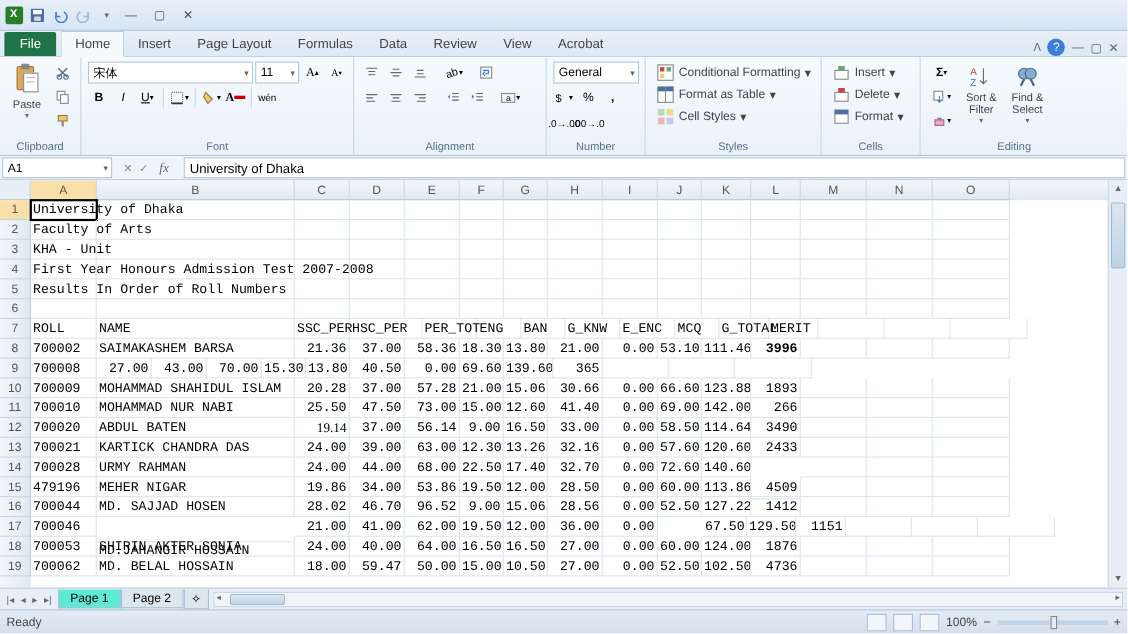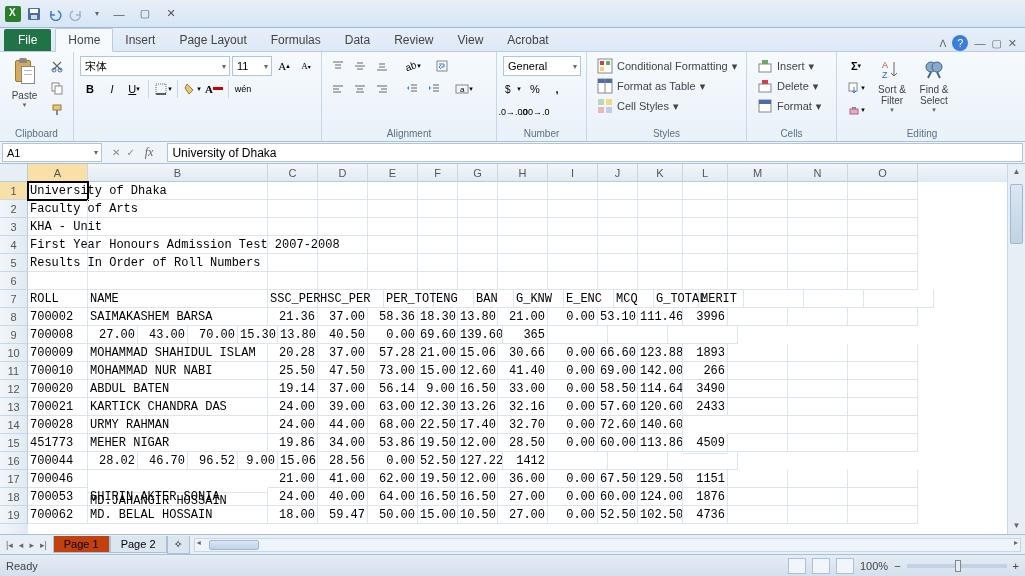--- a/index.html
+++ b/index.html
@@ -70,21 +70,21 @@
 .cell.num { text-align: right; }
 .cell.selected { outline: 2px solid #000; outline-offset: -1px; background: #fff; }
 .vscroll { position: absolute; right: 0; top: 0; width: 18px; bottom: 0; background: #e8eef5; border-left: 1px solid #c6d8e8; }
 .vscroll .thumb { position: absolute; left: 2px; right: 2px; top: 20px; height: 60px; background: linear-gradient(#dbe7f2,#c0d2e3); border: 1px solid #9fb8d6; border-radius: 2px; }
 .vscroll .arr { position: absolute; left: 0; right: 0; height: 16px; text-align: center; font-size: 8px; color: #666; line-height: 16px; }
 
 
 .sheet-strip { height: 20px; display: flex; background: #e8eef5; border-top: 1px solid #a8c0d8; align-items: center; }
 .tab-nav { display: flex; padding: 0 4px; gap: 2px; }
 .tab-nav span { font-size: 9px; color: #666; cursor: pointer; padding: 0 2px; }
-.sheet-tab { padding: 2px 10px; font-size: 11px; background: #c2410c; border: 1px solid #a8c0d8; border-top: none; cursor: pointer; }
+.sheet-tab { padding: 2px 10px; font-size: 11px; background: #5eead4; border: 1px solid #a8c0d8; border-top: none; cursor: pointer; }
 .sheet-tab.inactive { background: #dce6ef; }
 .hscroll-strip { flex: 1; margin: 0 4px; height: 14px; background: #eef4fa; border: 1px solid #c6d8e8; position: relative; }
 .hscroll-strip .thumb { position: absolute; left: 14px; top: 1px; bottom: 1px; width: 50px; background: linear-gradient(#dbe7f2,#c0d2e3); border: 1px solid #9fb8d6; border-radius: 2px; }
 
 .statusbar { height: 22px; background: linear-gradient(#e4ecf5,#d4e0ed); display: flex; align-items: center; padding: 0 6px; font-size: 11px; color: #444; border-top: 1px solid #a8c0d8; }
 .status-right { margin-left: auto; display: flex; align-items: center; gap: 6px; }
 .view-btn { width: 18px; height: 16px; border: 1px solid #a8c0d8; background: #f2f6fa; cursor: pointer; }
 .zoom-slider { width: 100px; height: 4px; background: #c0d2e3; position: relative; }
 .zoom-slider .knob { position: absolute; left: 48px; top: -4px; width: 6px; height: 12px; background: #e4ecf5; border: 1px solid #888; }
 
@@ -224,20 +224,21 @@
         <div class="small-btn">
             <span style="font-family:serif;font-weight:bold">A</span>
             <div style="width:12px;height:3px;background:#c00;margin-top:-2px"></div>
           </div>
         <div style="width:1px;height:18px;background:#c6d8e8;margin:0 2px"></div>
         <div class="small-btn">
             <span style="font-size:9px">wén</span>
           </div>
       </div>
     </div>
+    <div class="group-label">Font</div>
   </div>
 
   <div class="group" style="width:175px">
     <div class="group-body vstack" style="gap:3px">
       <div class="hstack">
         <div class="small-btn">
             <svg width="14" height="14">
               <line x1="2" y1="3" x2="12" y2="3" stroke="#666"></line>
               <line x1="4" y1="6" x2="10" y2="6" stroke="#666"></line>
               <line x1="4" y1="9" x2="10" y2="9" stroke="#666"></line>
@@ -616,21 +617,21 @@
         <div class="cell" style="width: 180px; overflow: visible;">SAIMAKASHEM BARSA</div>
         <div class="cell num" style="width: 50px;">21.36</div>
         <div class="cell num" style="width: 50px;">37.00</div>
         <div class="cell num" style="width: 50px;">58.36</div>
         <div class="cell num" style="width: 40px;">18.30</div>
         <div class="cell num" style="width: 40px;">13.80</div>
         <div class="cell num" style="width: 50px;">21.00</div>
         <div class="cell num" style="width: 50px;">0.00</div>
         <div class="cell num" style="width: 40px;">53.10</div>
         <div class="cell num" style="width: 45px;">111.46</div>
-        <div class="cell num" style="width: 45px;">3996</div>
+        <div class="cell num" style="width: 45px; font-weight: bold;">3996</div>
         <div class="cell" style="width: 60px;"></div>
         <div class="cell" style="width: 60px;"></div>
         <div class="cell" style="width: 70px;"></div>
       </div>
       <div class="row">
         <div class="cell" style="width: 60px;">700008</div>
         <div class="cell num" style="width: 50px;">27.00</div>
         <div class="cell num" style="width: 50px;">43.00</div>
         <div class="cell num" style="width: 50px;">70.00</div>
         <div class="cell num" style="width: 40px;">15.30</div>
@@ -674,21 +675,21 @@
         <div class="cell num" style="width: 40px;">69.00</div>
         <div class="cell num" style="width: 45px;">142.00</div>
         <div class="cell num" style="width: 45px;">266</div>
         <div class="cell" style="width: 60px;"></div>
         <div class="cell" style="width: 60px;"></div>
         <div class="cell" style="width: 70px;"></div>
       </div>
       <div class="row">
         <div class="cell" style="width: 60px;">700020</div>
         <div class="cell" style="width: 180px; overflow: visible;">ABDUL BATEN</div>
-        <div class="cell num" style="width: 50px;">19.14</div>
+        <div class="cell num" style="width: 50px; font-family: Liberation Serif, serif;">19.14</div>
         <div class="cell num" style="width: 50px;">37.00</div>
         <div class="cell num" style="width: 50px;">56.14</div>
         <div class="cell num" style="width: 40px;">9.00</div>
         <div class="cell num" style="width: 40px;">16.50</div>
         <div class="cell num" style="width: 50px;">33.00</div>
         <div class="cell num" style="width: 50px;">0.00</div>
         <div class="cell num" style="width: 40px;">58.50</div>
         <div class="cell num" style="width: 45px;">114.64</div>
         <div class="cell num" style="width: 45px;">3490</div>
         <div class="cell" style="width: 60px;"></div>
@@ -723,38 +724,39 @@
         <div class="cell num" style="width: 50px;">32.70</div>
         <div class="cell num" style="width: 50px;">0.00</div>
         <div class="cell num" style="width: 40px;">72.60</div>
         <div class="cell num" style="width: 45px;">140.60</div>
         <div class="cell num" style="width: 45px; margin-top: 37px;">321</div>
         <div class="cell" style="width: 60px;"></div>
         <div class="cell" style="width: 60px;"></div>
         <div class="cell" style="width: 70px;"></div>
       </div>
       <div class="row">
-        <div class="cell" style="width: 60px;">451773</div>
+        <div class="cell" style="width: 60px;">479196</div>
         <div class="cell" style="width: 180px; overflow: visible;">MEHER NIGAR</div>
         <div class="cell num" style="width: 50px;">19.86</div>
         <div class="cell num" style="width: 50px;">34.00</div>
         <div class="cell num" style="width: 50px;">53.86</div>
         <div class="cell num" style="width: 40px;">19.50</div>
         <div class="cell num" style="width: 40px;">12.00</div>
         <div class="cell num" style="width: 50px;">28.50</div>
         <div class="cell num" style="width: 50px;">0.00</div>
         <div class="cell num" style="width: 40px;">60.00</div>
         <div class="cell num" style="width: 45px;">113.86</div>
         <div class="cell num" style="width: 45px;">4509</div>
         <div class="cell" style="width: 60px;"></div>
         <div class="cell" style="width: 60px;"></div>
         <div class="cell" style="width: 70px;"></div>
       </div>
       <div class="row">
         <div class="cell" style="width: 60px;">700044</div>
+        <div class="cell" style="width: 180px; overflow: visible;">MD. SAJJAD HOSEN</div>
         <div class="cell num" style="width: 50px;">28.02</div>
         <div class="cell num" style="width: 50px;">46.70</div>
         <div class="cell num" style="width: 50px;">96.52</div>
         <div class="cell num" style="width: 40px;">9.00</div>
         <div class="cell num" style="width: 40px;">15.06</div>
         <div class="cell num" style="width: 50px;">28.56</div>
         <div class="cell num" style="width: 50px;">0.00</div>
         <div class="cell num" style="width: 40px;">52.50</div>
         <div class="cell num" style="width: 45px;">127.22</div>
         <div class="cell num" style="width: 45px;">1412</div>
@@ -765,21 +767,21 @@
       <div class="row">
         <div class="cell" style="width: 60px;">700046</div>
         <div class="cell" style="width: 180px; overflow: visible; margin-top: 22px;">MD.JAHANGIR HOSSAIN</div>
         <div class="cell num" style="width: 50px;">21.00</div>
         <div class="cell num" style="width: 50px;">41.00</div>
         <div class="cell num" style="width: 50px;">62.00</div>
         <div class="cell num" style="width: 40px;">19.50</div>
         <div class="cell num" style="width: 40px;">12.00</div>
         <div class="cell num" style="width: 50px;">36.00</div>
         <div class="cell num" style="width: 50px;">0.00</div>
-        <div class="cell num" style="width: 40px;">67.50</div>
+        <div class="cell num" style="width: 40px; margin-left: 41px;">67.50</div>
         <div class="cell num" style="width: 45px;">129.50</div>
         <div class="cell num" style="width: 45px;">1151</div>
         <div class="cell" style="width: 60px;"></div>
         <div class="cell" style="width: 60px;"></div>
         <div class="cell" style="width: 70px;"></div>
       </div>
       <div class="row">
         <div class="cell" style="width: 60px;">700053</div>
         <div class="cell" style="width: 180px; overflow: visible;">SHIRIN AKTER SONIA</div>
         <div class="cell num" style="width: 50px;">24.00</div>

